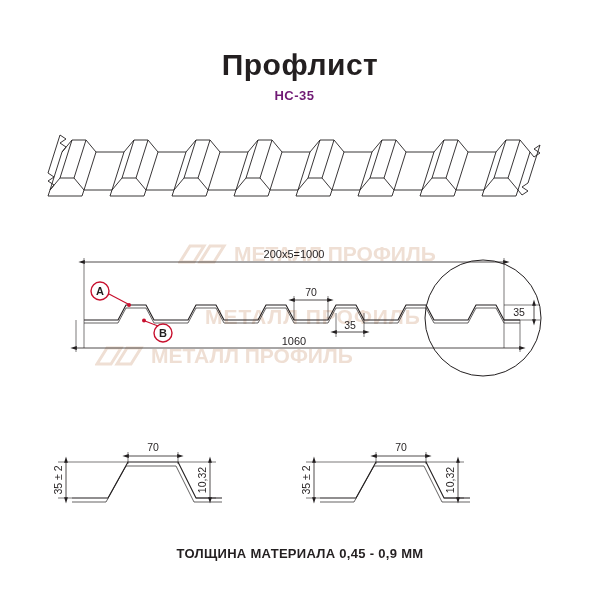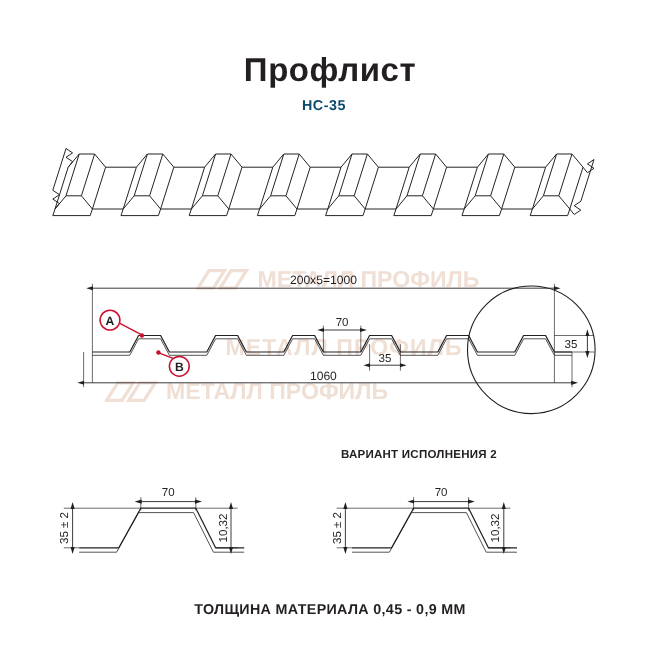--- a/index.html
+++ b/index.html
@@ -31,21 +31,21 @@
     letter-spacing: 0.5px;
   }
   .subtitle {
     position: absolute;
     top: 88px;
     left: 0;
     width: 589px;
     text-align: center;
     font-size: 13px;
     font-weight: bold;
-    color: #0c4a6e;
+    color: #701a75;
     letter-spacing: 0.5px;
   }
   .svg-layer {
     position: absolute;
     top: 0;
     left: 0;
   }
   .variant-label {
     position: absolute;
     font-size: 10.5px;
@@ -270,18 +270,17 @@
     <text x="153" y="451" text-anchor="middle" font-family="Liberation Sans, sans-serif" font-size="10.5" fill="#231f20">70</text>
     <text x="0" y="0" transform="translate(62,480) rotate(-90)" text-anchor="middle" font-family="Liberation Sans, sans-serif" font-size="10.5" fill="#231f20">35 ± 2</text>
     <text x="0" y="0" transform="translate(206,480) rotate(-90)" text-anchor="middle" font-family="Liberation Sans, sans-serif" font-size="10.5" fill="#231f20">10,32</text>
 
     <text x="401" y="451" text-anchor="middle" font-family="Liberation Sans, sans-serif" font-size="10.5" fill="#231f20">70</text>
     <text x="0" y="0" transform="translate(310,480) rotate(-90)" text-anchor="middle" font-family="Liberation Sans, sans-serif" font-size="10.5" fill="#231f20">35 ± 2</text>
     <text x="0" y="0" transform="translate(454,480) rotate(-90)" text-anchor="middle" font-family="Liberation Sans, sans-serif" font-size="10.5" fill="#231f20">10,32</text>
   </svg>
 
   <div class="variant-label" id="variant2-label">
-    <div>ВАРИАНТ ИСПОЛНЕНИЯ 2</div>
   </div>
 
   <div class="footer">ТОЛЩИНА МАТЕРИАЛА 0,45 - 0,9 ММ</div>
 
 </div>
 
 </body></html>

